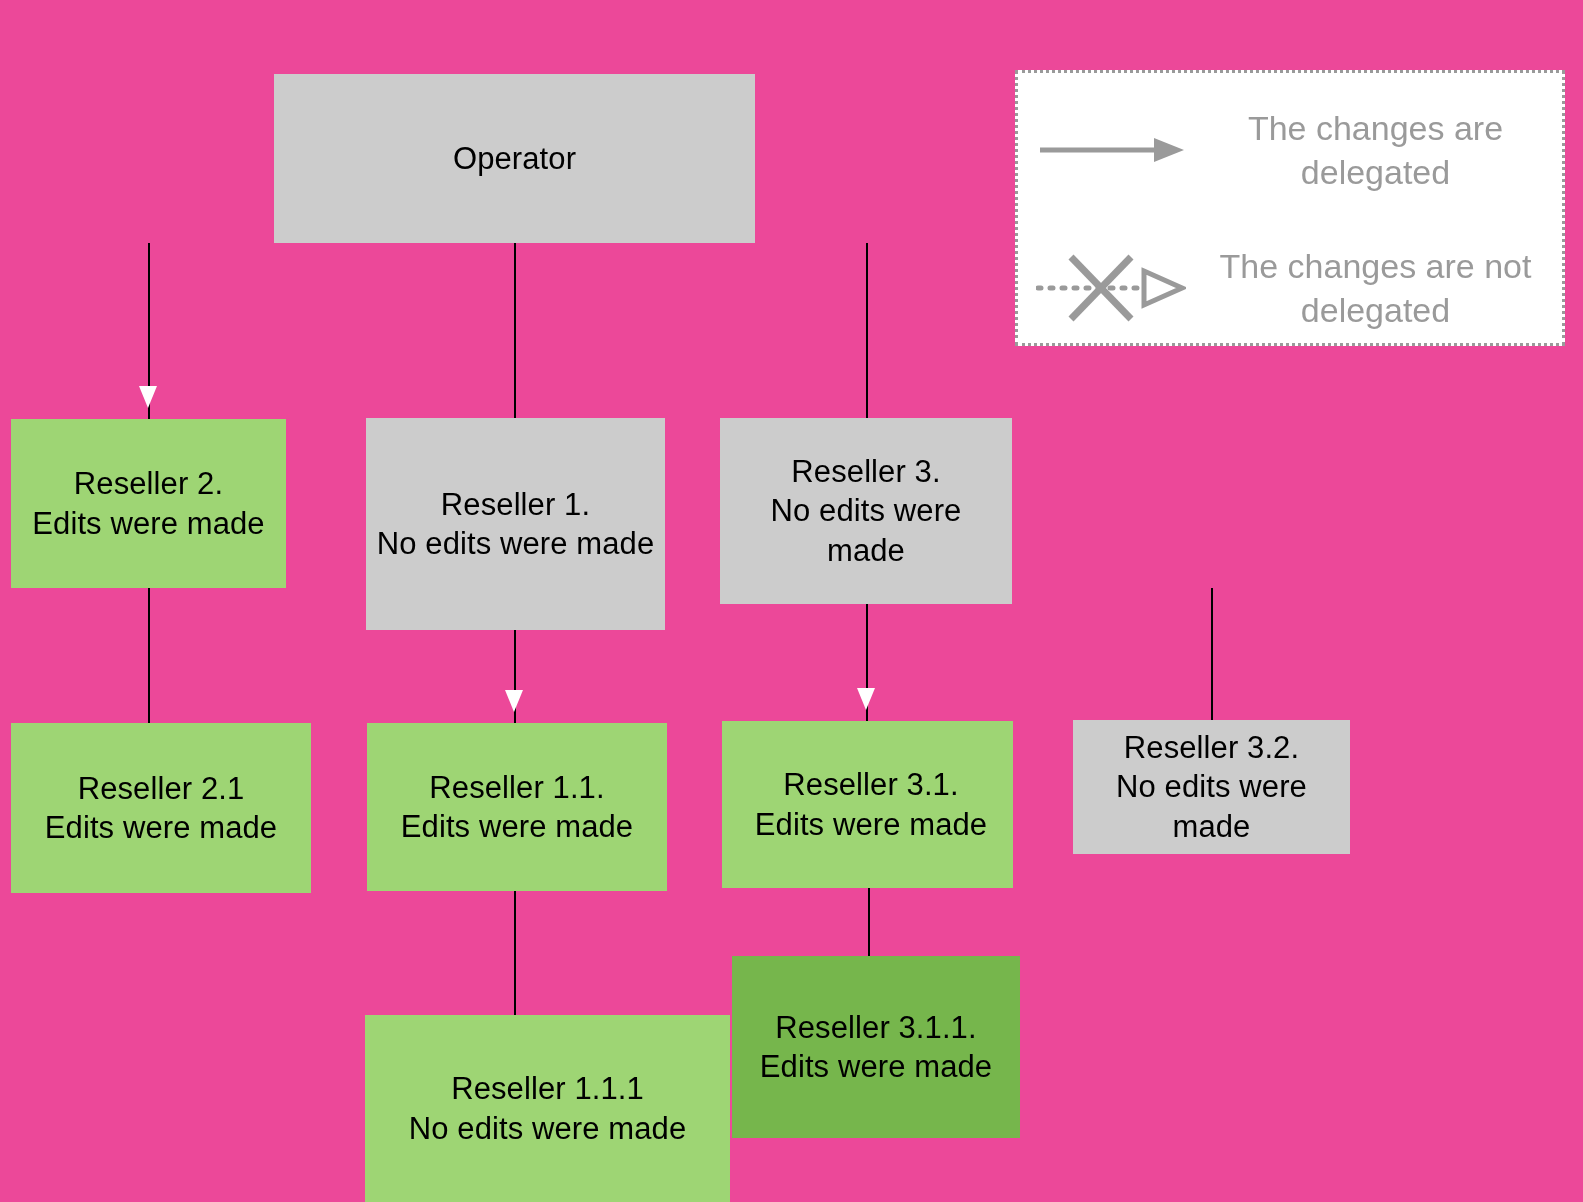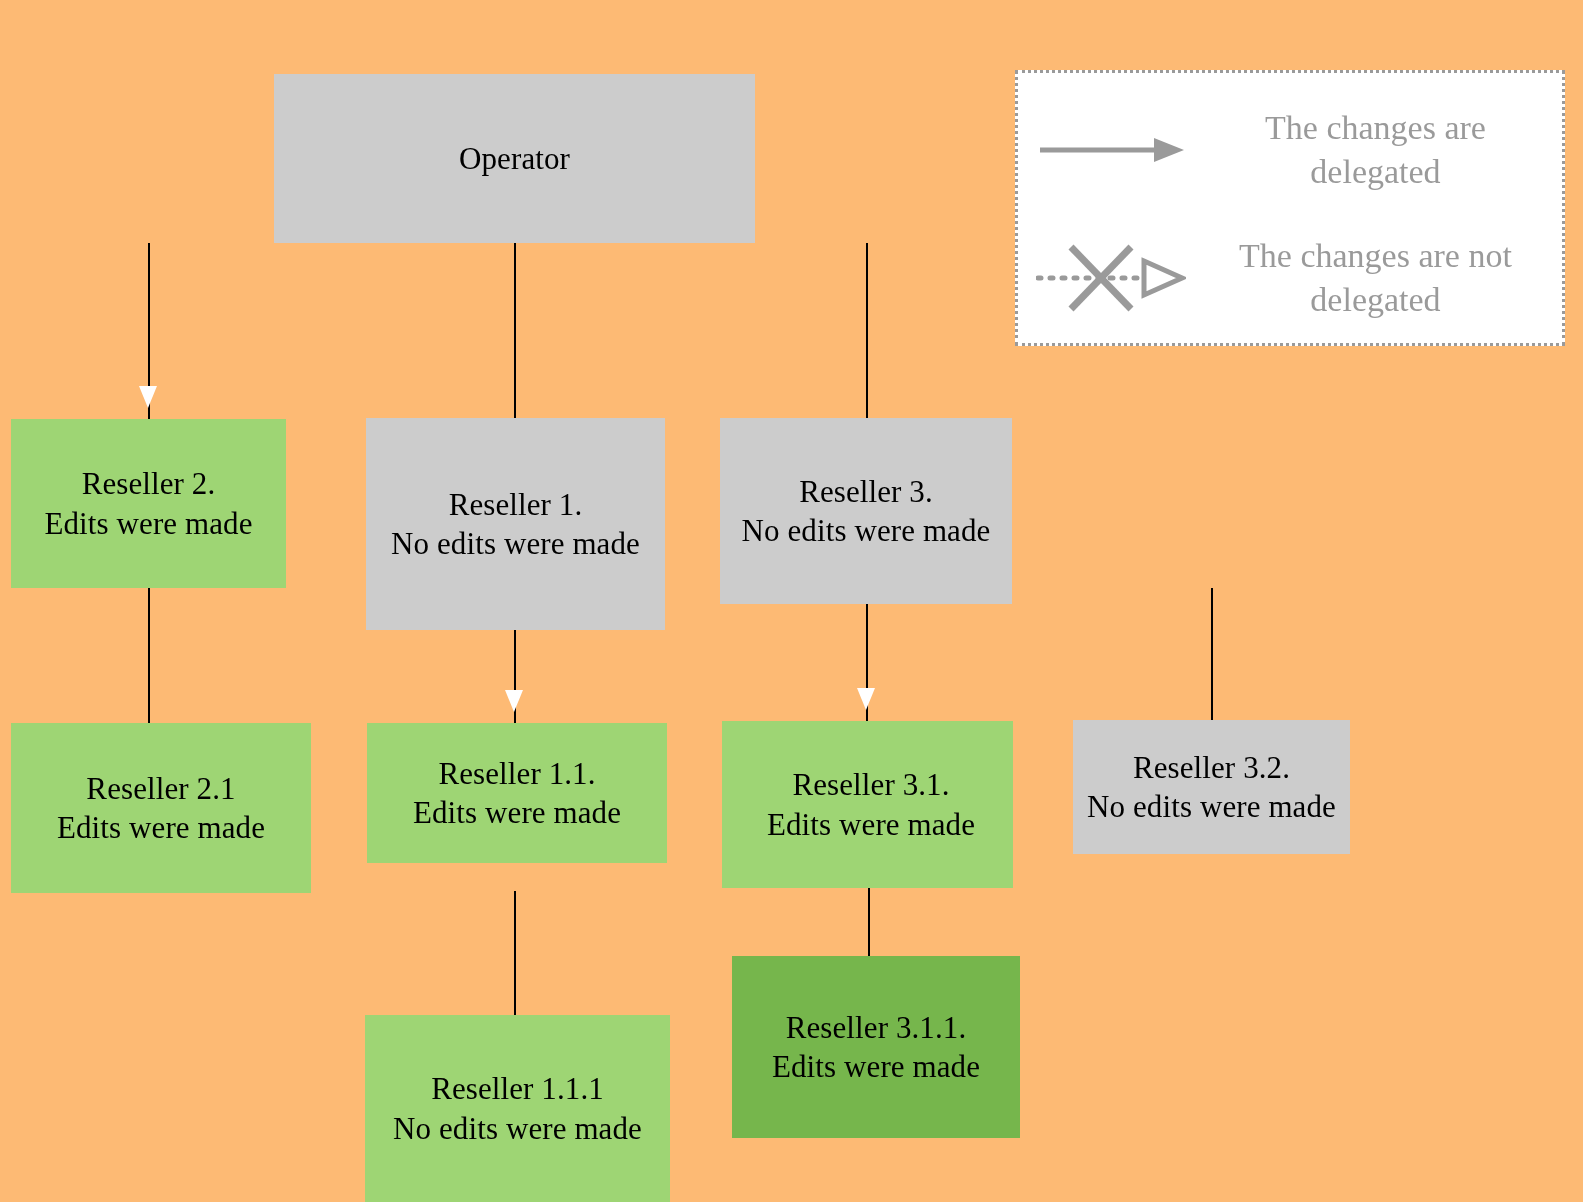--- a/index.html
+++ b/index.html
@@ -8,23 +8,22 @@
     padding: 0;
     background: #000000;
   }
   body {
     font-family: "Liberation Sans", sans-serif;
   }
   #canvas {
     position: relative;
     width: 1583px;
     height: 1202px;
-    background: #fdba74;
+    background: #ec4899;
     overflow: hidden;
-    font-family: Liberation Serif, serif;
   }
 
   
   .node {
     position: absolute;
     box-sizing: border-box;
     display: flex;
     align-items: center;
     justify-content: center;
     text-align: center;
@@ -67,21 +66,21 @@
     box-sizing: border-box;
   }
   .legend-row {
     position: absolute;
     display: flex;
     align-items: center;
     width: 100%;
     box-sizing: border-box;
   }
   .legend-row-1 { top: 22px;  height: 110px; }
-  .legend-row-2 { top: 150px; height: 110px; }
+  .legend-row-2 { top: 160px; height: 110px; }
 
   .legend-symbol {
     width: 185px;
     flex: 0 0 185px;
     display: flex;
     align-items: center;
     justify-content: center;
   }
   .legend-text {
     flex: 1 1 auto;
@@ -120,30 +119,30 @@
 
   <div class="node node-gray" style="left:366px; top:418px; width:299px; height:212px;">Reseller 1.
 No edits were made</div>
 
   <div class="node node-gray" style="left:720px; top:418px; width:292px; height:186px;">Reseller 3.
 No edits were made</div>
 
   <div class="node node-green" style="left:11px; top:723px; width:300px; height:170px;">Reseller 2.1
 Edits were made</div>
 
-  <div class="node node-green" style="left:367px; top:723px; width:300px; height:140px;">Reseller 1.1.
+  <div class="node node-green" style="left:367px; top:723px; width:300px; height:168px;">Reseller 1.1.
 Edits were made</div>
 
   <div class="node node-green" style="left:722px; top:721px; width:291px; height:167px;padding-left:15px;">Reseller 3.1.
 Edits were made</div>
 
   <div class="node node-gray" style="left:1073px; top:720px; width:277px; height:134px;">Reseller 3.2.
 No edits were made</div>
 
-  <div class="node node-green" style="left:365px; top:1015px; width:305px; height:187px;">Reseller 1.1.1
+  <div class="node node-green" style="left:365px; top:1015px; width:365px; height:187px;">Reseller 1.1.1
 No edits were made</div>
 
   <div class="node node-green-dark" style="left:732px; top:956px; width:288px; height:182px;">Reseller 3.1.1.
 Edits were made</div>
 
   <div id="legend">
 
     <div class="legend-row legend-row-1">
       <div class="legend-symbol">
         <svg width="150" height="40" viewBox="0 0 150 40" aria-hidden="true">

